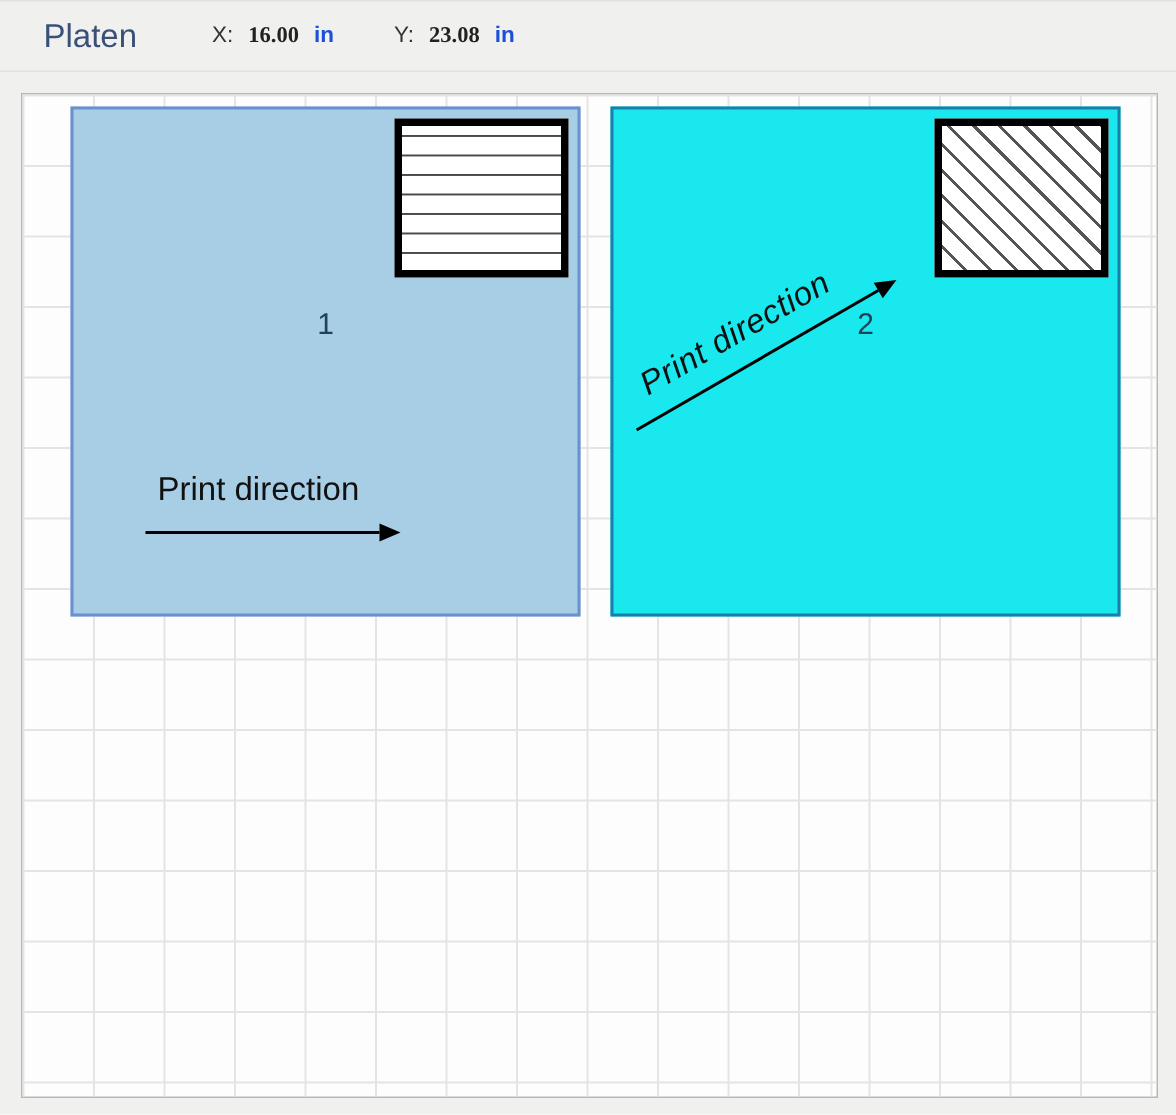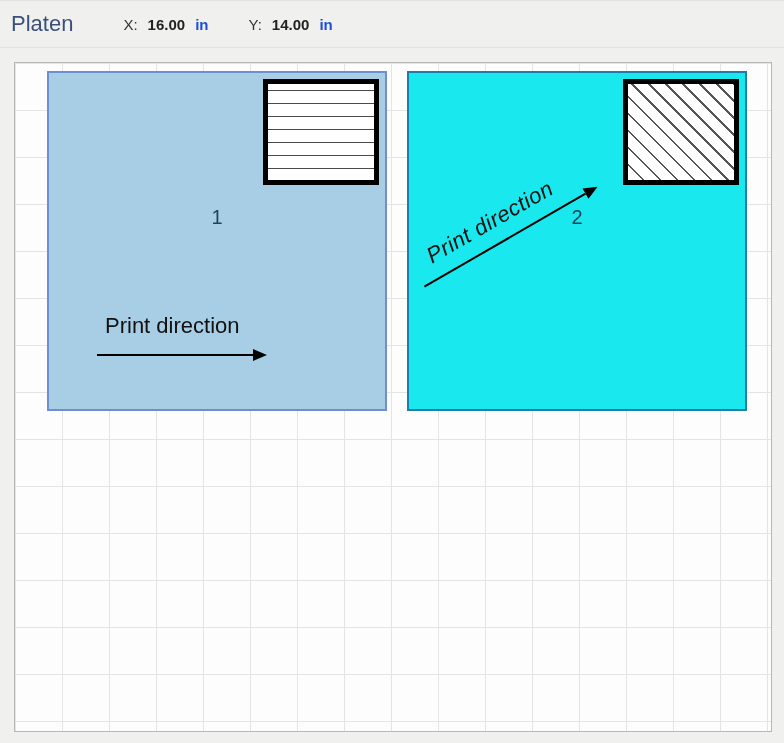--- a/index.html
+++ b/index.html
@@ -7,21 +7,21 @@
       font-family: "Segoe UI", Tahoma, sans-serif;
       background: #f0f0ef;
       width: 784px;
       height: 743px;
       overflow: hidden;
     }
     .header {
       height: 48px;
       display: flex;
       align-items: center;
-      padding-left: 11px;
+      padding-left: 29px;
       gap: 40px;
       border-bottom: 1px solid #e2e2e0;
       border-top: 1px solid #e2e2e0;
       background: #f0f0ef;
     }
     .header-title {
       font-size: 22px;
       color: #3a5078;
       font-weight: 400;
       margin-right: 10px;
@@ -32,20 +32,21 @@
       gap: 10px;
     }
     .coord-label {
       font-size: 15px;
       color: #333;
     }
     .coord-value {
       font-size: 15px;
       font-weight: 700;
       color: #222;
+      font-family: Liberation Serif, serif;
     }
     .coord-unit {
       font-size: 15px;
       font-weight: 700;
       color: #1d4ed8;
     }
     .canvas-area {
       position: absolute;
       left: 14px;
       top: 62px;
@@ -160,21 +161,21 @@
 
 <div class="header">
   <span class="header-title">Platen</span>
   <div class="coord-group">
     <span class="coord-label">X:</span>
     <span class="coord-value">16.00</span>
     <span class="coord-unit">in</span>
   </div>
   <div class="coord-group">
     <span class="coord-label">Y:</span>
-    <span class="coord-value">14.00</span>
+    <span class="coord-value">23.08</span>
     <span class="coord-unit">in</span>
   </div>
 </div>
 
 <div class="canvas-area">
   <div class="grid"></div>
 
   <div class="slot slot1">
     <span class="slot-num">1</span>
     <div class="pattern-box pattern-h"></div>

